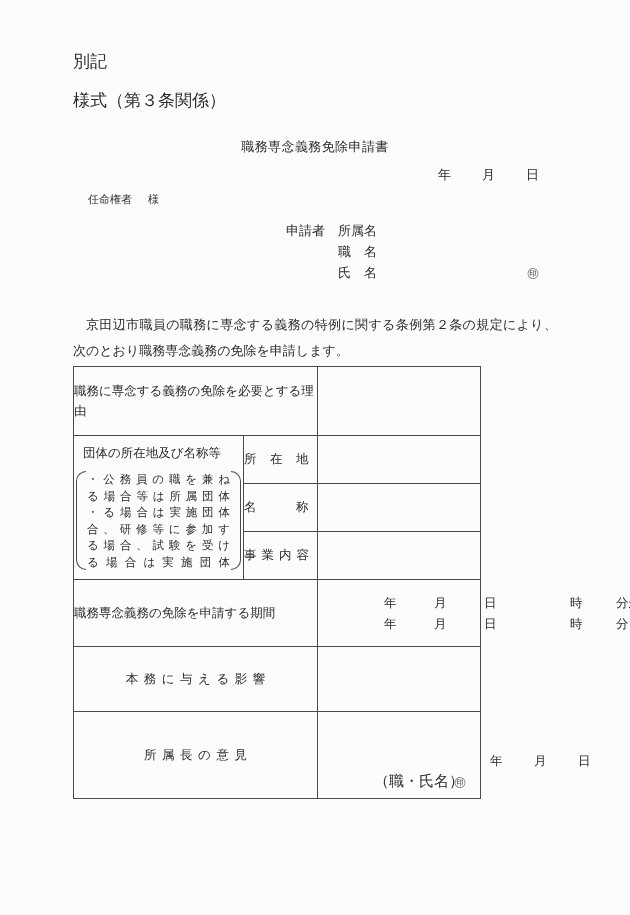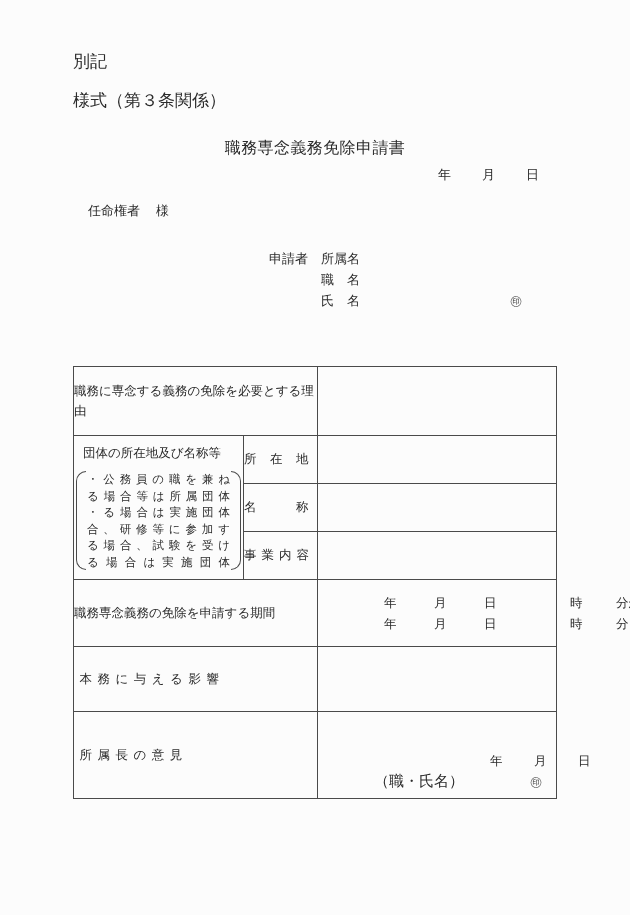--- a/index.html
+++ b/index.html
@@ -30,55 +30,54 @@
     white-space: nowrap;
   }
   #kubun      { left: 73px;  top: 53px; }
   #youshiki   { left: 73px;  top: 92px; }
 
   #doc-title {
     position: absolute;
     left: 0; right: 0;
     top: 138px;
     text-align: center;
-    font-size: 16px;
+    font-size: 13px;
     letter-spacing: 0.4px;
     white-space: nowrap;
   }
 
   .date-line {
     position: absolute;
     font-size: 13px;
     white-space: nowrap;
   }
   .date-line span { display: inline-block; }
   #hdr-date {
     left: 438px;
     top: 166px;
   }
   #hdr-date .d-y { width: 44px; }
   #hdr-date .d-m { width: 44px; }
 
   #addressee {
     position: absolute;
     left: 88px;
-    top: 202px;
-    font-size: 13px;
+    top: 192px;
+    font-size: 11px;
     white-space: nowrap;
   }
   #addressee .sama { margin-left: 16px; }
 
   #applicant {
     position: absolute;
-    left: 269px;
+    left: 286px;
     top: 220px;
     font-size: 13px;
     line-height: 21px;
     white-space: nowrap;
-    margin-top: 28px;
   }
   #applicant .row { position: relative; height: 21px; }
   #applicant .lbl { display: inline-block; width: 52px; }
   #applicant .val { display: inline-block; }
   .seal {
     position: absolute;
     left: 241px;
     top: 1px;
     font-size: 12px;
   }
@@ -92,41 +91,42 @@
     line-height: 26px;
     text-indent: 13px;
     text-align: justify;
   }
 
   
   #form-table {
     position: absolute;
     left: 73px;
     top: 366px;
-    width: 484px;
+    width: 408px;
     border-collapse: collapse;
     table-layout: fixed;
     font-size: 12.5px;
   }
   #form-table td {
     border: 1px solid #4a4a4a;
     padding: 0;
     vertical-align: middle;
   }
   .c-label   { width: 170px; }
   .c-sublbl  { width: 74px; }
 
   .lbl-pad {
     padding: 7px 9px;
     line-height: 20px;
   }
   .lbl-center {
     letter-spacing: 0.5px;
   }
   .lbl-spread {
+    text-align: center;
     letter-spacing: 5.5px;
     text-indent: 5.5px;
   }
 
   
   .note-wrap {
     position: relative;
     margin: 6px 2px 4px 2px;
     padding: 0 11px;
   }
@@ -219,20 +219,21 @@
     </div>
     <div class="row">
       <span class="lbl"></span><span class="val">職　名</span>
     </div>
     <div class="row">
       <span class="lbl"></span><span class="val">氏　名</span>
       <span class="seal">㊞</span>
     </div>
   </div>
 
+  <div id="body-text">京田辺市職員の職務に専念する義務の特例に関する条例第２条の規定により、次のとおり職務専念義務の免除を申請します。</div>
 
   <table id="form-table">
     <colgroup>
       <col class="c-label">
       <col class="c-sublbl">
       <col>
     </colgroup>
     <tbody>
 
       <tr>

